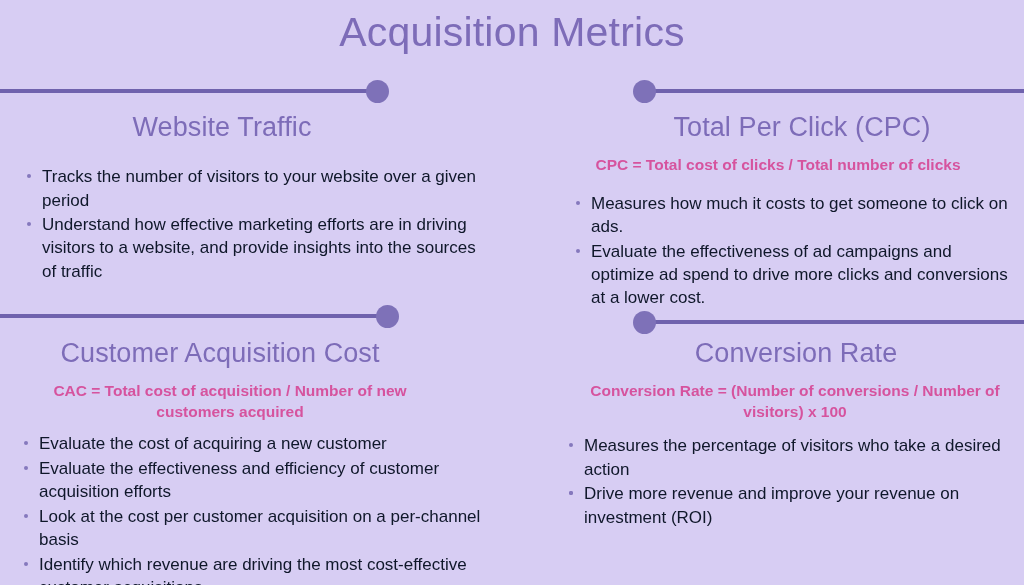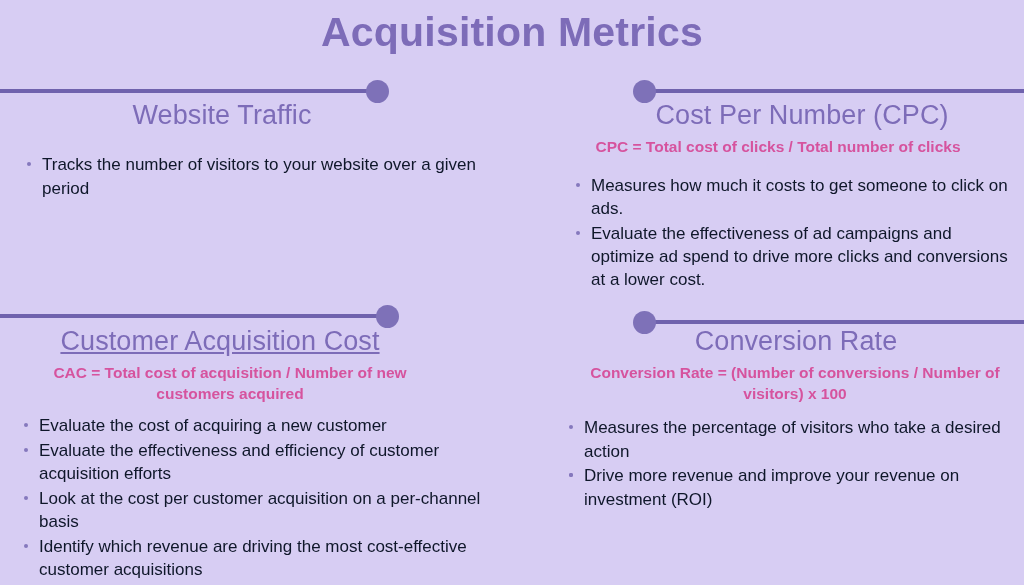--- a/index.html
+++ b/index.html
@@ -23,21 +23,21 @@
   }
 
   
   .main-title {
     position: absolute;
     top: 8px;
     left: 0;
     width: 1024px;
     text-align: center;
     font-size: 41px;
-    font-weight: 700;
+    font-weight: 400;
     letter-spacing: 0.2px;
     color: #7d6cb8;
     line-height: 1.2;
   }
 
   
   .rail {
     position: absolute;
     height: 4px;
     background: #6f62ad;
@@ -67,26 +67,26 @@
   .panel-tl { left: 0px;   top: 100px; width: 500px; }
   .panel-tr { left: 524px; top: 100px; width: 500px; }
   .panel-bl { left: 0px;   top: 326px; width: 500px; }
   .panel-br { left: 524px; top: 326px; width: 500px; }
 
   .section-heading {
     font-size: 27px;
     font-weight: 400;
     color: #7d6cb8;
     line-height: 1.15;
-    margin: 0;
+    margin: 12px;
     letter-spacing: 0.1px;
   }
   .panel-tl .section-heading { text-align: center; padding-right: 56px; }
   .panel-tr .section-heading { text-align: center; padding-left: 56px; }
-  .panel-bl .section-heading { text-align: center; padding-right: 60px; text-decoration: underline; }
+  .panel-bl .section-heading { text-align: center; padding-right: 60px; }
   .panel-br .section-heading { text-align: center; padding-left: 44px; }
 
   .formula {
     font-size: 15.5px;
     font-weight: bold;
     color: #d6539e;
     text-align: center;
     line-height: 1.33;
     margin: 6px 0 0 0;
   }
@@ -141,25 +141,29 @@
   <div class="rail rail-4"></div>
   <div class="node-dot dot-4"></div>
 
   <div class="panel panel-tl">
     <h2 class="section-heading">Website Traffic</h2>
     <ul class="bullets">
       <li>
         <span class="bullet-dot"></span>
         <span>Tracks the number of visitors to your website over a given period</span>
       </li>
+      <li>
+        <span class="bullet-dot"></span>
+        <span>Understand how effective marketing efforts are in driving visitors to a website, and provide insights into the sources of traffic</span>
+      </li>
     </ul>
   </div>
 
   <div class="panel panel-tr">
-    <h2 class="section-heading">Cost Per Number (CPC)</h2>
+    <h2 class="section-heading">Total Per Click (CPC)</h2>
     <p class="formula">CPC = Total cost of clicks / Total number of clicks</p>
     <ul class="bullets">
       <li>
         <span class="bullet-dot"></span>
         <span>Measures how much it costs to get someone to click on ads.</span>
       </li>
       <li>
         <span class="bullet-dot"></span>
         <span>Evaluate the effectiveness of ad campaigns and optimize ad spend to drive more clicks and conversions at a lower cost.</span>
       </li>

